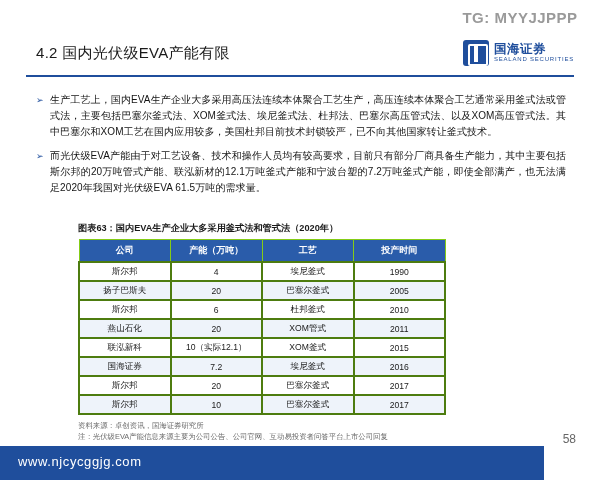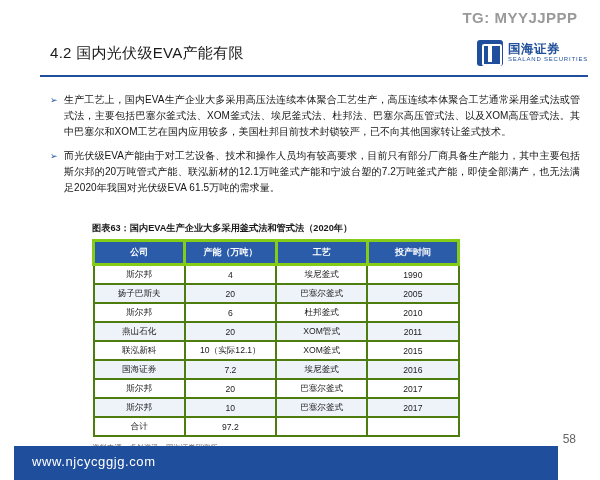--- a/index.html
+++ b/index.html
@@ -6,21 +6,20 @@
   body{
     width:600px;height:480px;
     background:#ffffff;
     font-family:"Liberation Sans","DejaVu Sans",sans-serif;
     position:relative;
     overflow:hidden;
   }
   .slide{
     position:absolute;inset:0;
     background:#ffffff;
-    margin-left:14px;
   }
   
   .tg-watermark{
     position:absolute;
     top:0;right:0;
     width:160px;height:34px;
     background:#ffffff;
     color:#9a9a9a;
     font-size:15px;
     font-weight:bold;
@@ -117,21 +116,21 @@
     border-collapse:collapse;
     width:100%;
     table-layout:fixed;
   }
   thead th{
     background:#2a5caa;
     color:#ffffff;
     font-size:9px;
     font-weight:bold;
     padding:4px 0;
-    border:3px solid #84cc16;
+    border:1px solid #84cc16;
     text-align:center;
   }
   tbody td{
     font-size:8.6px;
     color:#1a1a1a;
     padding:2.5px 0;
     border:2px solid #4d7c0f;
     text-align:center;
   }
   tbody tr:nth-child(odd){background:#ffffff;}
@@ -251,26 +250,20 @@
           <td>20</td>
           <td>巴塞尔釜式</td>
           <td>2017</td>
         </tr>
         <tr>
           <td>斯尔邦</td>
           <td>10</td>
           <td>巴塞尔釜式</td>
           <td>2017</td>
         </tr>
-        <tr class="total">
-          <td>合计</td>
-          <td>97.2</td>
-          <td></td>
-          <td></td>
-        </tr>
       </tbody>
     </table>
     <div class="src">
       <div>资料来源：卓创资讯，国海证券研究所</div>
       <div>注：光伏级EVA产能信息来源主要为公司公告、公司官网、互动易投资者问答平台上市公司回复</div>
     </div>
   </div>
 
   <div class="page-no">58</div>
 

